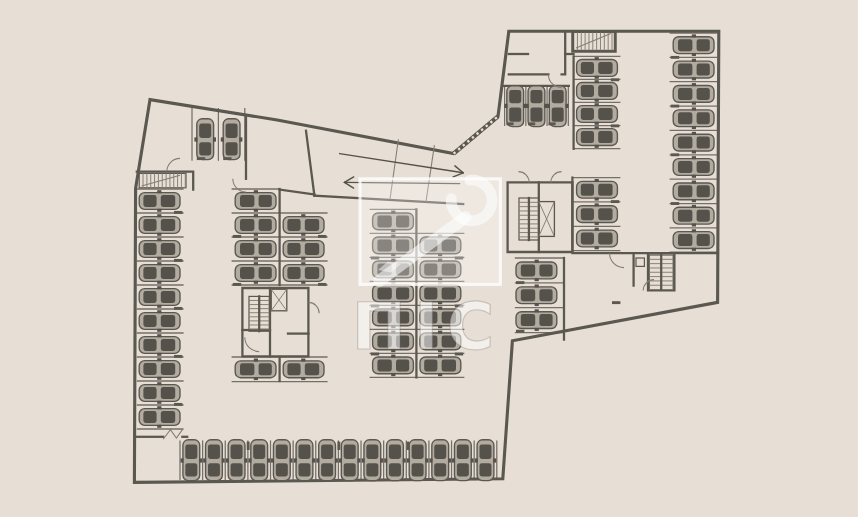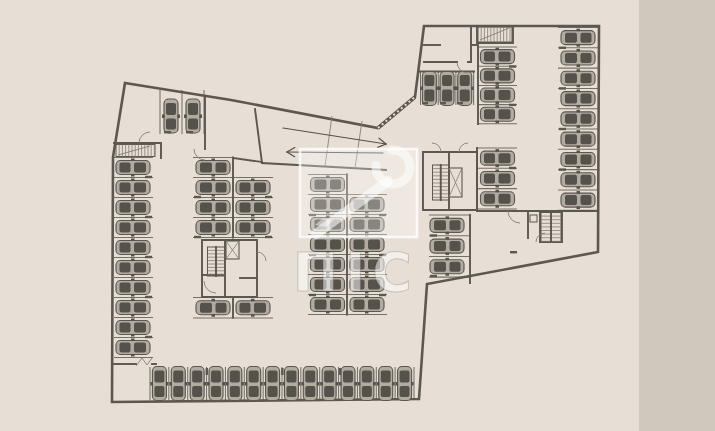--- a/index.html
+++ b/index.html
@@ -1,16 +1,16 @@
 <!DOCTYPE html>
 <html><head>
 <meta charset="utf-8">
 <style>
   html,body{margin:0;padding:0;background:#cfc8bd;}
-  .stage{position:relative;width:639px;height:431px;background:var(--bg,#e7dfd5);overflow:hidden;}
+  .stage{position:relative;width:715px;height:431px;background:var(--bg,#e7dfd5);overflow:hidden;}
   .stage svg{position:absolute;left:0;top:0;}
   .outline{fill:none;stroke:var(--wall);stroke-width:2.6;stroke-linejoin:miter}
   .wall{fill:none;stroke:var(--wall);stroke-width:1.9;stroke-linecap:square}
   .stall{stroke:var(--wall);stroke-width:1.05;opacity:.82}
   .thin{fill:none;stroke:var(--thin);stroke-width:.9}
   .tread{stroke:var(--thin);stroke-width:.8}
   .arc{fill:none;stroke:var(--thin);stroke-width:.9}
   .tick{fill:var(--wall)}
   .arrow{stroke:var(--arrow);stroke-width:1.2;fill:none;stroke-linecap:round}
   .elev{fill:none;stroke:var(--wall);stroke-width:1.1}

